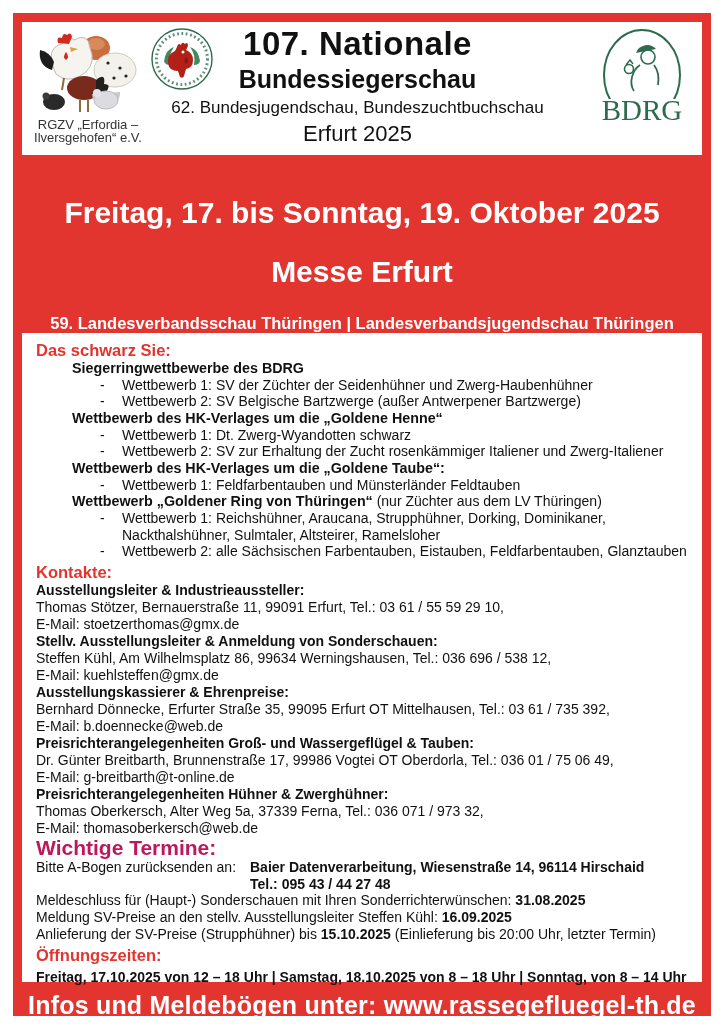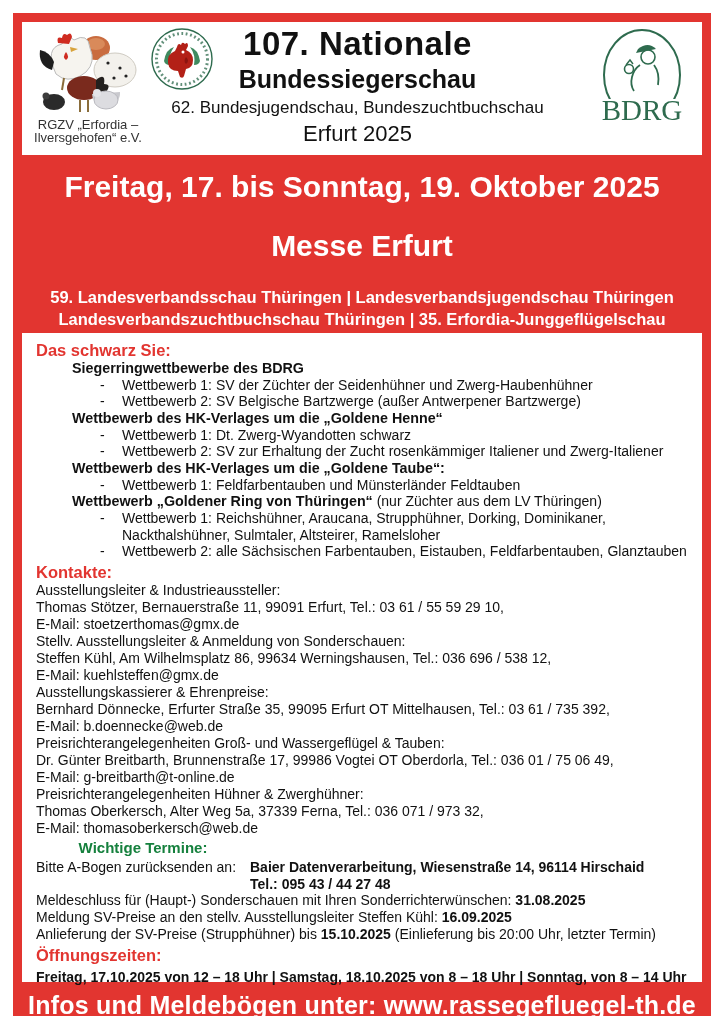--- a/index.html
+++ b/index.html
@@ -16,37 +16,37 @@
   .t1 { font-size:33px; font-weight:bold; line-height:40px; letter-spacing:.5px; }
   .t2 { font-size:25px; font-weight:bold; line-height:30px; }
   .t3 { font-size:17px; line-height:27px; }
   .t4 { font-size:22px; line-height:26px; }
   .club-photo { position:absolute; left:14px; top:8px; }
   .club-caption { position:absolute; left:2px; top:96px; width:128px; font-size:13px; line-height:13px; color:#333; text-align:center; }
   .circle-logo { position:absolute; left:128px; top:5px; }
   .bdrg-logo { position:absolute; right:14px; top:5px; }
 
   
-  .banner { position:absolute; left:0; top:132px; width:100%; text-align:center; color:#fff; }
+  .banner { position:absolute; left:0; top:158px; width:100%; text-align:center; color:#fff; }
   .b1 { font-size:30px; font-weight:bold; margin-top:25px; }
   .b2 { font-size:30px; font-weight:bold; margin-top:25px; }
   .b34 { margin-top:24px; font-size:16.5px; font-weight:bold; line-height:21.5px; }
 
   
   .main-box { position:absolute; left:9px; top:320px; width:652px; height:642px; background:#ffffff; padding:7px 14px 0 14px; font-size:14px; line-height:16.6px; }
   .sec-heading { color:#e23530; font-weight:bold; font-size:16.5px; line-height:20px; }
   .group-title { margin-left:36px; line-height:16.8px; }
   .group-title b { font-size:14.3px; }
   .dash-item { margin-left:64px; display:flex; }
   .dash { width:22px; flex:none; }
-  .contact .role { font-weight:normal; }
+  .contact .role { font-weight:bold; }
   .contact div { line-height:17px; }
   .dates-row { display:flex; }
   .dates-left { width:214px; flex:none; }
-  .dates-heading { color:#15803d; font-weight:bold; font-size:15px; line-height:22px;text-align:center; }
+  .dates-heading { color:#be185d; font-weight:bold; font-size:21px; line-height:22px; }
   .meld { font-weight:bold; font-size:19.5px; }
   .note { font-size:13.5px; }
   .bold { font-weight:bold; }
   .pline { line-height:17px; }
   .hours-line { font-weight:bold; font-size:14px; white-space:nowrap; line-height:19px; margin-top:3px; }
   .mt2 { margin-top:2px; }
 
   
   .footer { position:absolute; left:0; top:969px; height:47px; width:100%; display:flex; align-items:center; justify-content:center; color:#fff; font-weight:bold; font-size:25px; letter-spacing:.2px; }
 </style>

